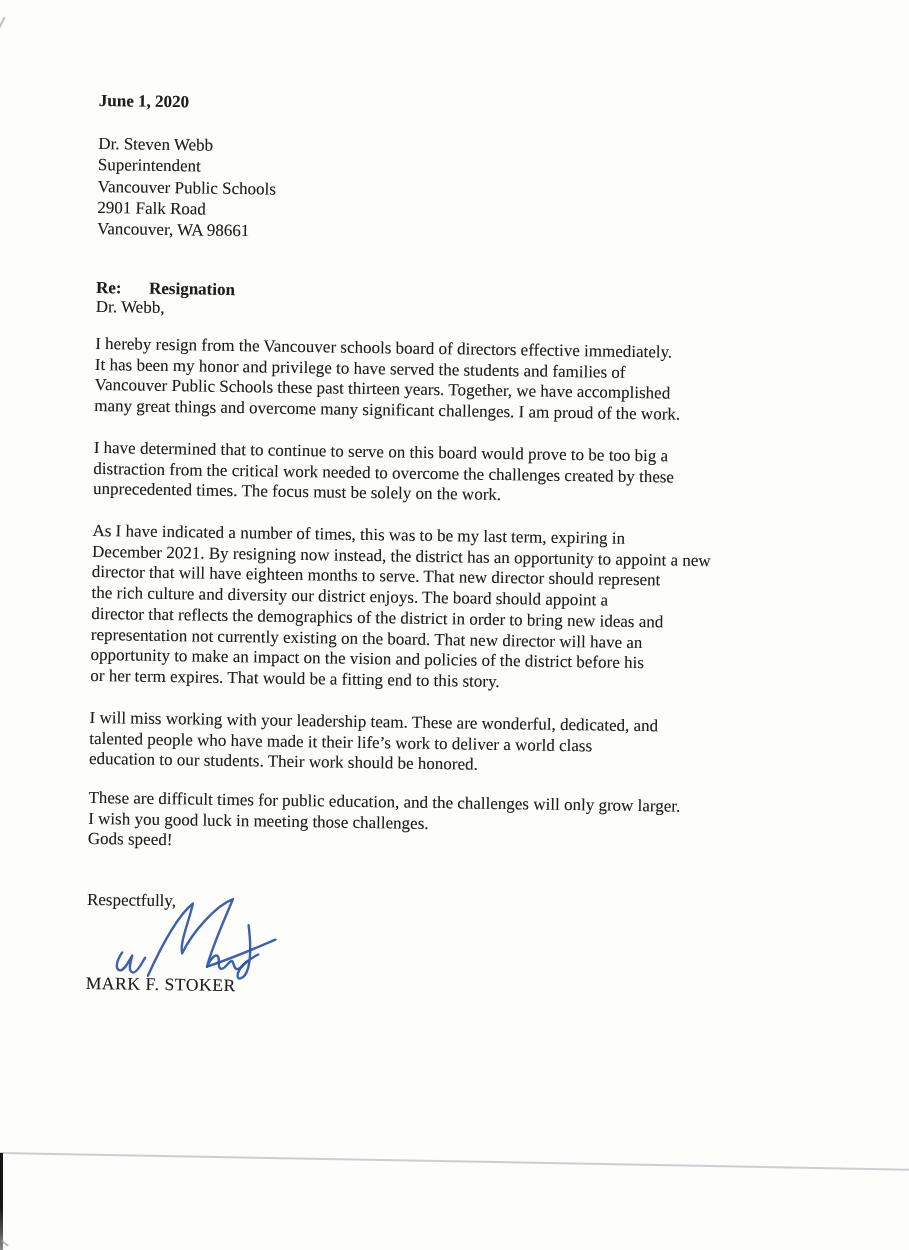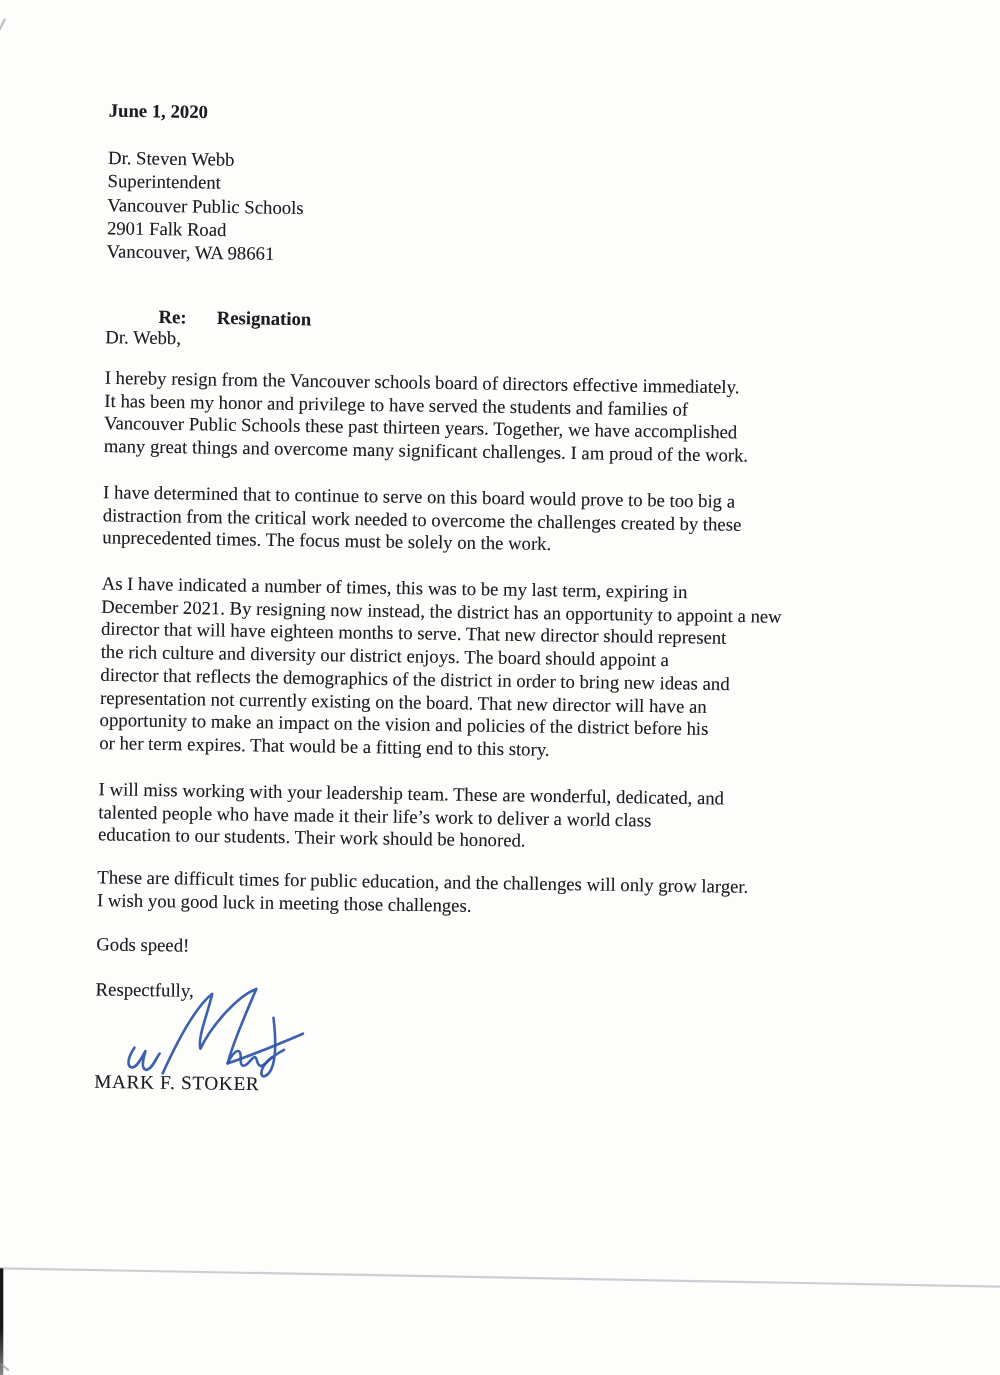--- a/index.html
+++ b/index.html
@@ -24,29 +24,29 @@
     transform: rotate(0.85deg);
     transform-origin: 0 0;
     font-size: 17px;
     line-height: 20.7px;
     text-shadow: 0 0 0.6px rgba(30,30,30,0.38); 
   }
   .block { position: absolute; left: 0; white-space: pre-line; }
   .date        { top: 0; font-weight: bold; }
   .address     { top: 42px; line-height: 21.3px; }
   .re-line     { top: 166px; font-weight: bold; }
-  .re-label    { display: inline-block; width: 53px; margin-left: 48px; }
+  .re-label    { display: inline-block; width: 53px; }
   .salutation  { top: 206px; text-align: center; }
   .para        { top: 0; width: 690px; }
   .p1 { top: 243px; }
   .p2 { top: 347px; }
   .p3 { top: 430px; }
   .p4 { top: 617px; }
   .p5 { top: 697px; }
-  .goodwill    { top: 758px; }
+  .goodwill    { top: 738px; }
   .closing     { top: 799px; }
   .signer-name { top: 882px; font-size: 17.5px; letter-spacing: 0.6px; }
   .signature {
     position: absolute;
     left: 16px;
     top: 804px;
     width: 180px;
     height: 95px;
   }
   .signature path {

